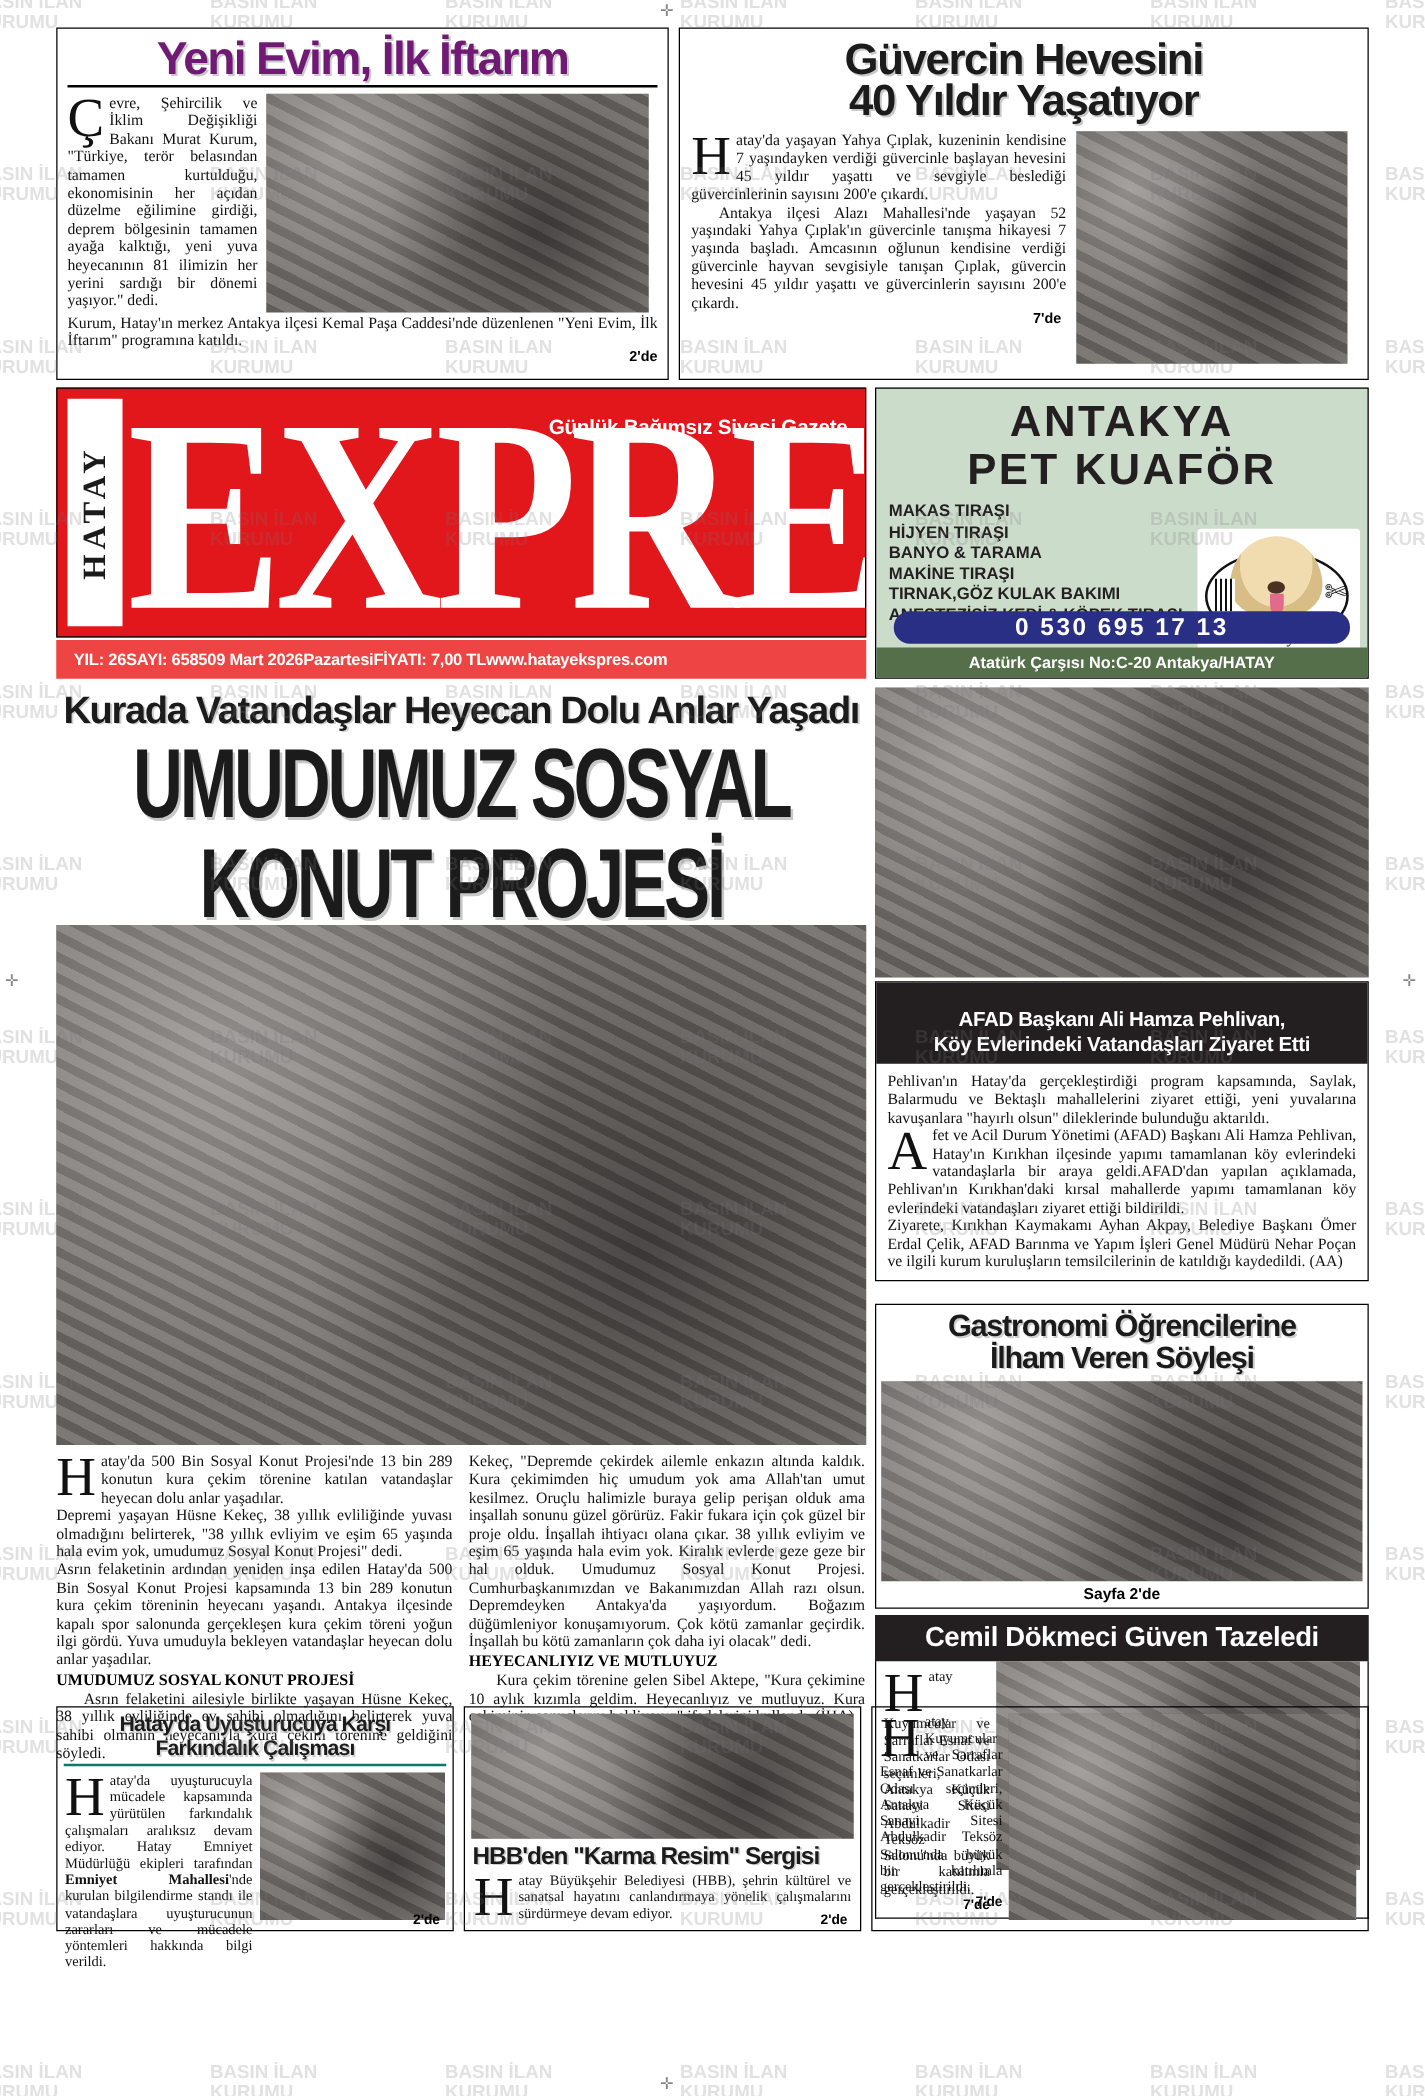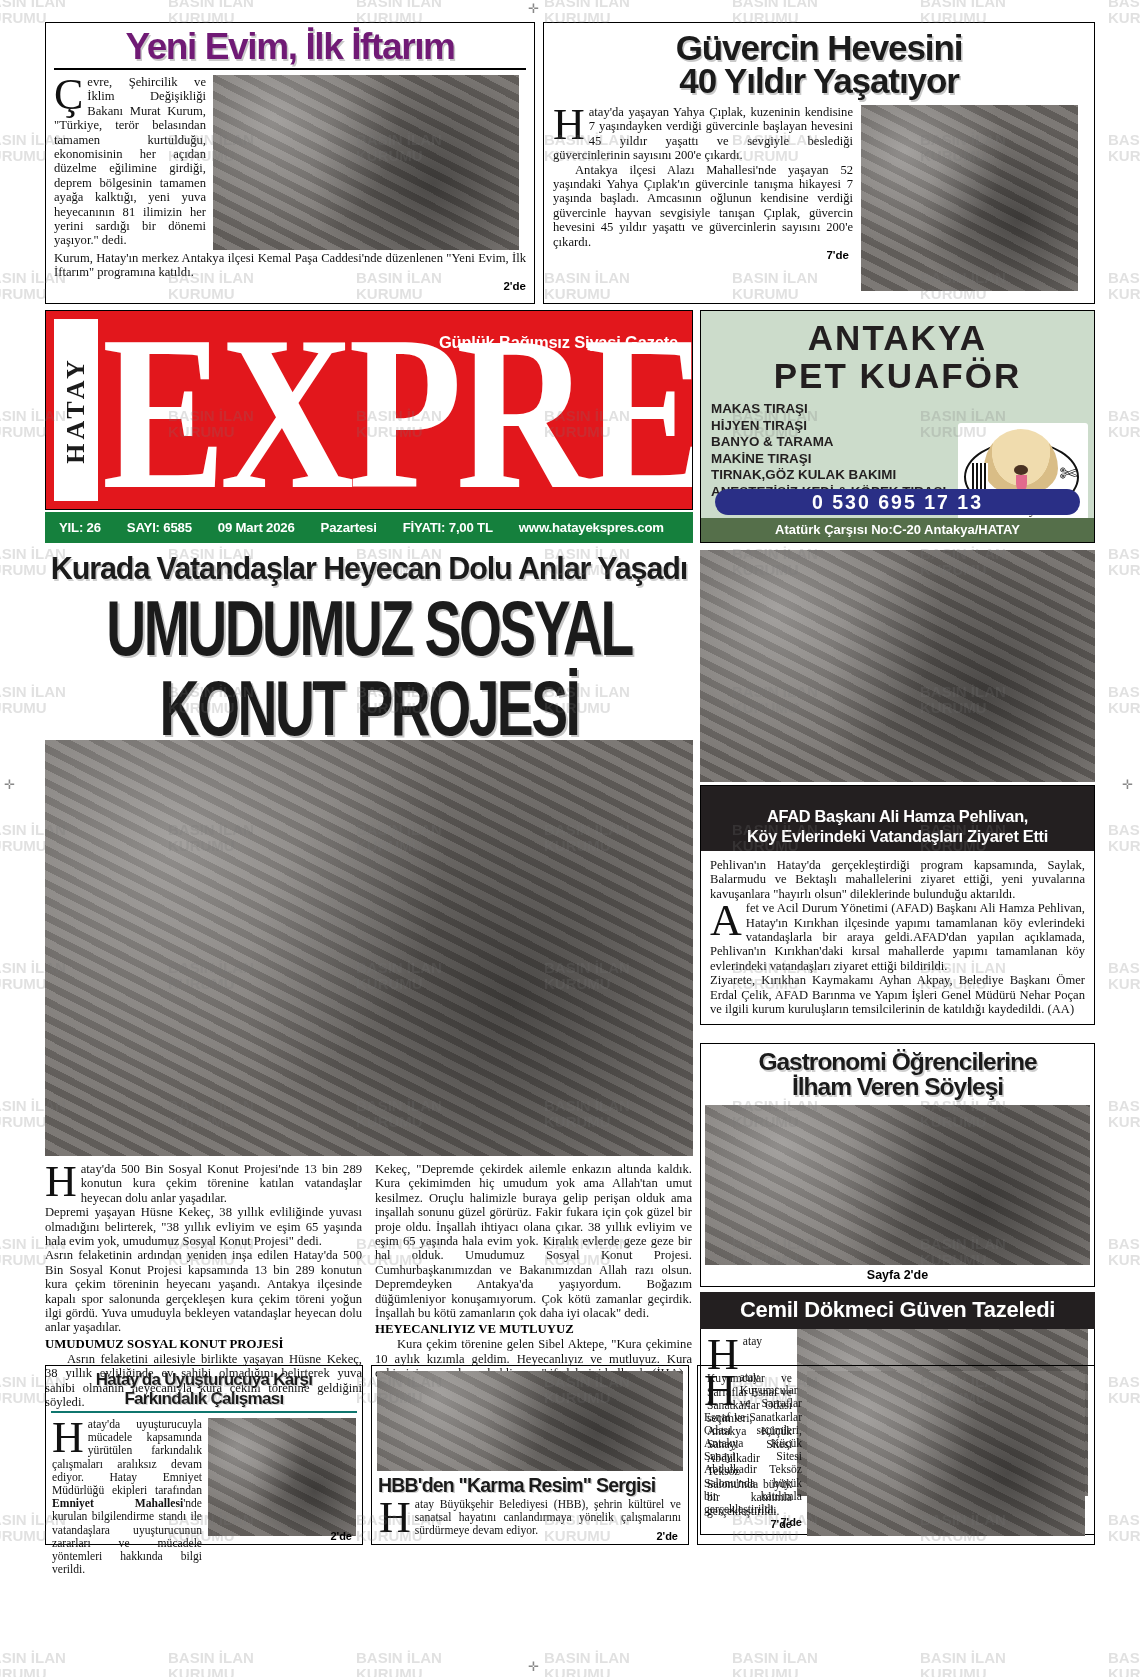--- a/index.html
+++ b/index.html
@@ -91,22 +91,22 @@
     transform:scaleY(1.18) skewX(0deg);
     transform-origin:left top;
   }
   #mh-sub {
     position:absolute; right:14px; top:22px;
     font-family:"Liberation Sans", sans-serif; font-weight:bold;
     font-size:16.5px; color:#fff; letter-spacing:-0.2px;
   }
   #infobar {
     position:absolute; left:0; top:490px; width:648px; height:31px;
-    background:#15803d; color:#fff;
-    display:flex; align-items:center; gap:26px; padding:0 14px;
+    background:#ef4444; color:#fff;
+    display:flex; align-items:center; padding:0 14px;
     font-family:"Liberation Sans", sans-serif; font-weight:bold; font-size:13.2px;
     letter-spacing:-0.2px;
   }
 
   
   #petad {
     position:absolute; left:655px; top:288px; width:395px; height:233px;
     border:1px solid #000; background:#ccdccb; overflow:hidden;
   }
   #petad .l1, #petad .l2 {

